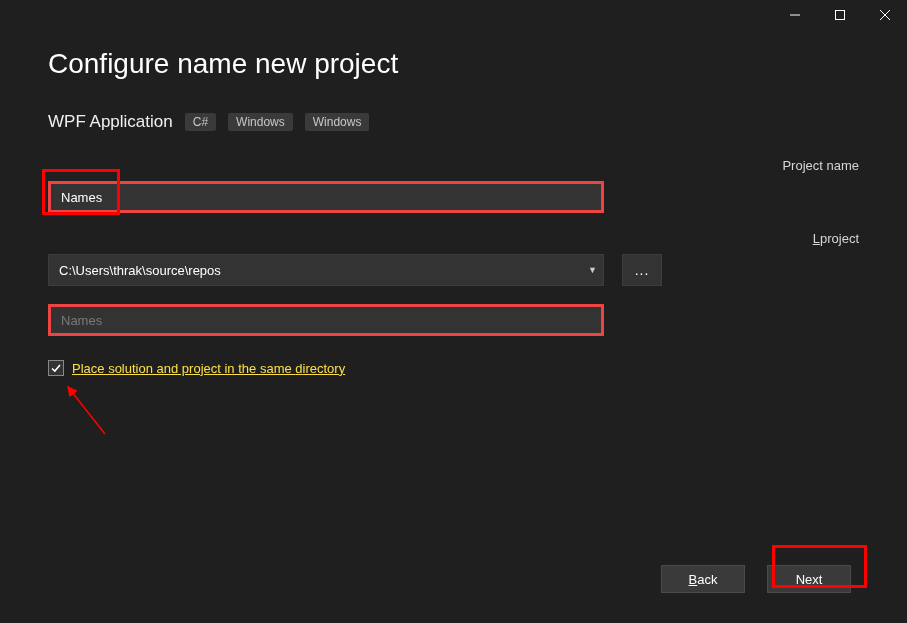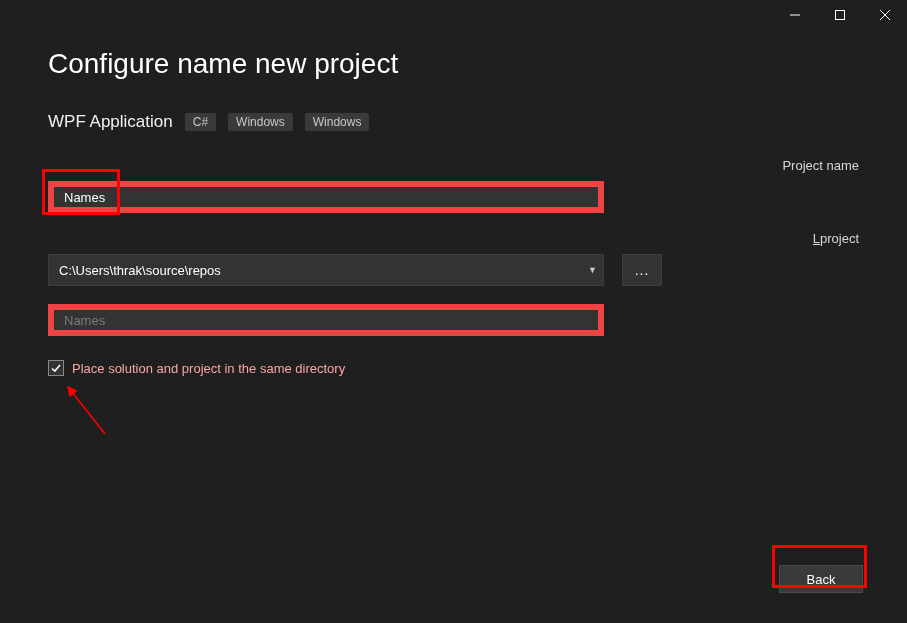--- a/index.html
+++ b/index.html
@@ -78,21 +78,21 @@
       border-radius: 50%;
       font-size: 10px;
       line-height: 1;
       margin-left: 4px;
       vertical-align: middle;
     }
     .text-input {
       width: 556px;
       height: 32px;
       background: #333333;
-      border: 6px solid #ef4444;
+      border: 3px solid #ef4444;
       color: #ffffff;
       padding: 0 10px;
       font-size: 13px;
       margin-bottom: 18px;
     }
     .text-input.disabled {
       color: #7a7a7a;
     }
     .text-input::placeholder {
       color: #7a7a7a;
@@ -151,26 +151,27 @@
       align-items: center;
       justify-content: center;
       color: #ffffff;
     }
     .checkbox svg {
       width: 12px;
       height: 12px;
     }
     .checkbox-label {
       font-size: 13px;
-      color: #fca5a5;
+      color: #fde047;
+      text-decoration: underline;
     }
     .footer {
       position: absolute;
       bottom: 30px;
-      right: 44px;
+      right: 56px;
       display: flex;
       gap: 22px;
     }
     .footer-btn {
       width: 84px;
       height: 28px;
       background: #3a3a3a;
       border: 1px solid #4a4a4a;
       color: #ffffff;
       font-size: 13px;
@@ -263,20 +264,23 @@
         </svg>
     </div>
     <span class="checkbox-label"><span>Place solution and project in the same </span><span class="u">d</span><span>irectory</span></span>
   </div>
 
 </div>
 
 <div class="footer">
   <div class="footer-btn">
       <span><span class="u">B</span><span>ack</span></span>
+    </div>
+  <div class="footer-btn">
+      <span><span class="u">N</span><span>ext</span></span>
     </div>
 </div>
 
 <div class="highlight highlight-name"></div>
 <div class="highlight highlight-next"></div>
 <svg class="arrow-svg" width="60" height="70">
   <defs>
     <marker id="arrowhead" markerWidth="7" markerHeight="7" refX="6" refY="3.5" orient="auto">
       <polygon points="0 0, 7 3.5, 0 7" fill="#ff0000"></polygon>
     </marker>

